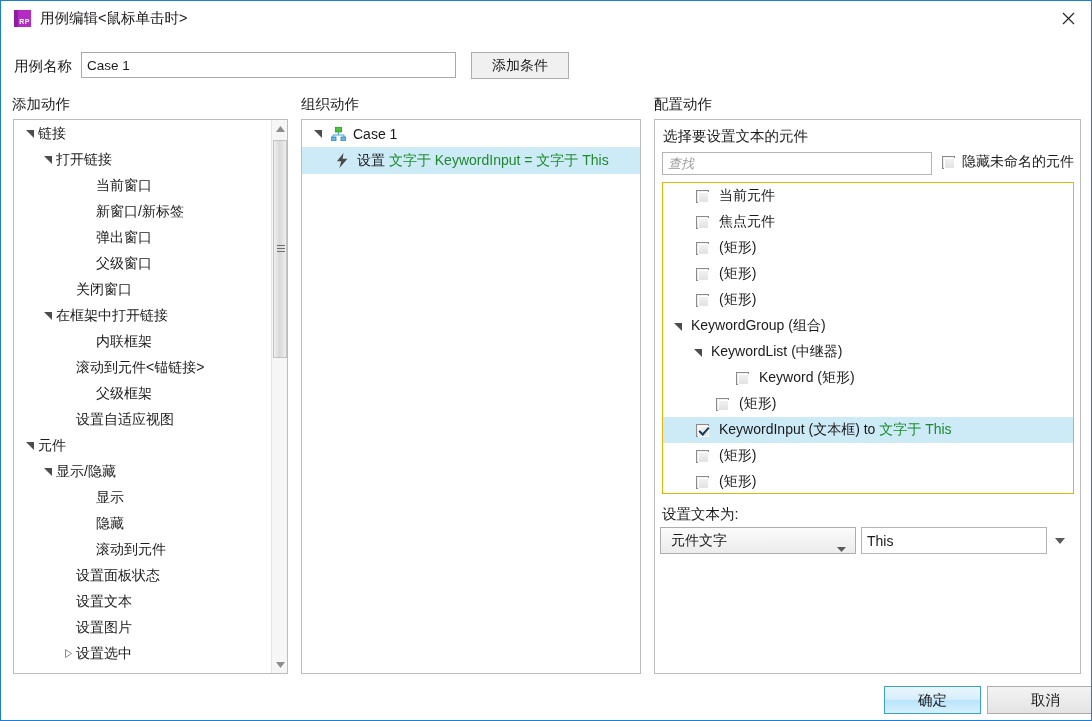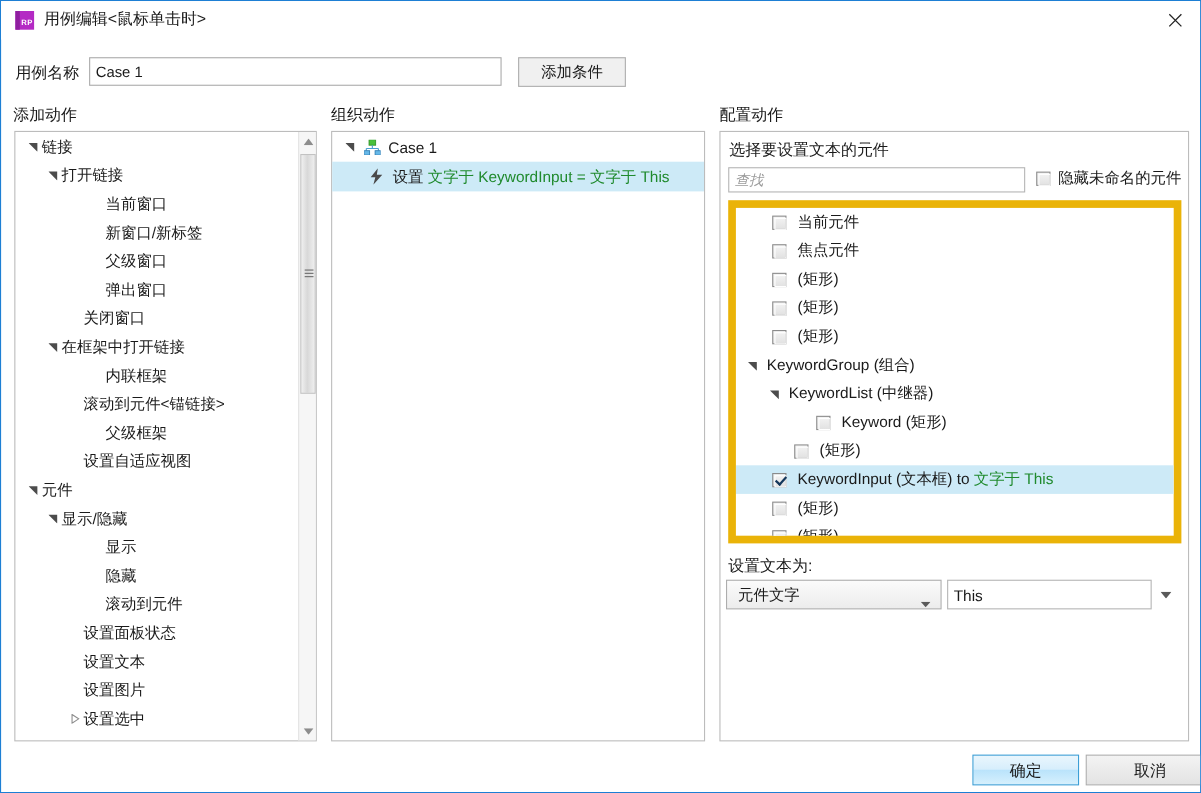--- a/index.html
+++ b/index.html
@@ -197,21 +197,21 @@
     border: solid #14385c;
     border-width: 0 2px 2px 0;
     transform: rotate(42deg);
     z-index: 2;
   }
   .cbx-lab { margin-left: 7px; text-align: center; }
 
   .elem-list {
     position: absolute; left: 7px; top: 62px;
     width: 412px; height: 312px;
-    border: 7px solid #eab308; background: #ffffff;
+    border: 1px solid #eab308; background: #ffffff;
     overflow: hidden;
   }
   .erow {
     height: 26px; display: flex; align-items: center;
     font-size: 14px; color: #1a1a1a; white-space: nowrap;
   }
   .erow.selected { background: #cdeaf7; }
   .earrow { width: 18px; height: 26px; display: flex; align-items: center; justify-content: center; flex: none; }
   .ecbx-wrap { width: 26px; height: 26px; display: flex; align-items: center; justify-content: center; flex: none; }
 
@@ -311,25 +311,25 @@
         <div class="tnode" style="padding-left:66px">
           <span class="tarrow"></span>
           <span class="tlabel">当前窗口</span>
         </div>
         <div class="tnode" style="padding-left:66px">
           <span class="tarrow"></span>
           <span class="tlabel">新窗口/新标签</span>
         </div>
         <div class="tnode" style="padding-left:66px">
           <span class="tarrow"></span>
+          <span class="tlabel">弹出窗口</span>
+        </div>
+        <div class="tnode" style="padding-left:66px">
+          <span class="tarrow"></span>
           <span class="tlabel">父级窗口</span>
-        </div>
-        <div class="tnode" style="padding-left:66px">
-          <span class="tarrow"></span>
-          <span class="tlabel">弹出窗口</span>
         </div>
         <div class="tnode" style="padding-left:46px">
           <span class="tarrow"></span>
           <span class="tlabel">关闭窗口</span>
         </div>
         <div class="tnode" style="padding-left:26px">
           <span class="tarrow">
             <svg width="9" height="9" viewBox="0 0 9 9">
               <path d="M0 1 L8 1 L8 9 Z" fill="#4c4c4c"></path>
             </svg>

